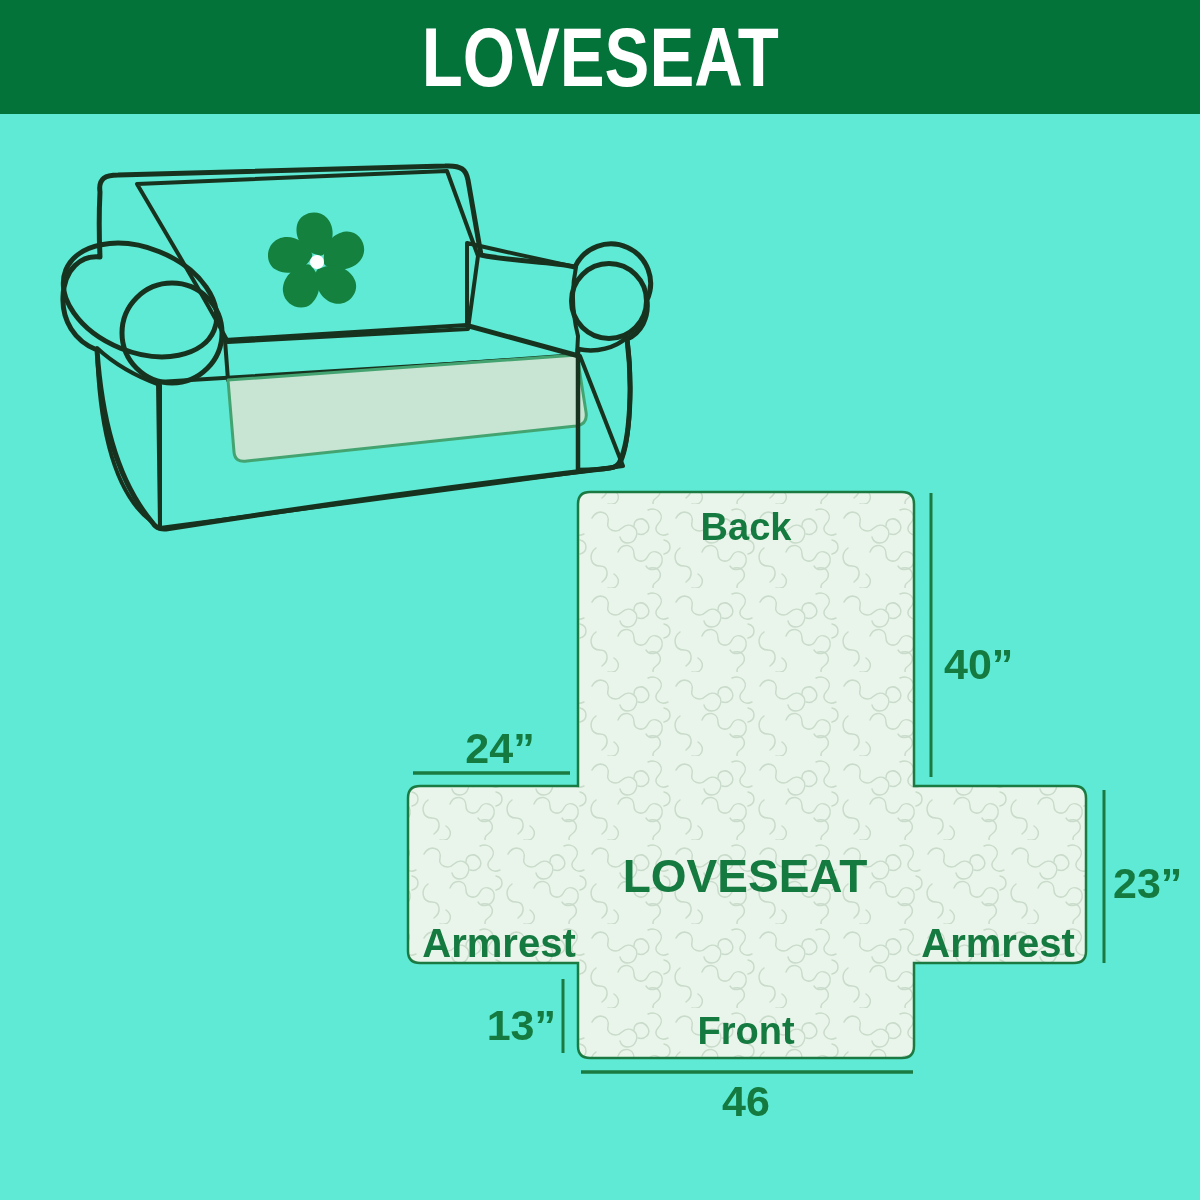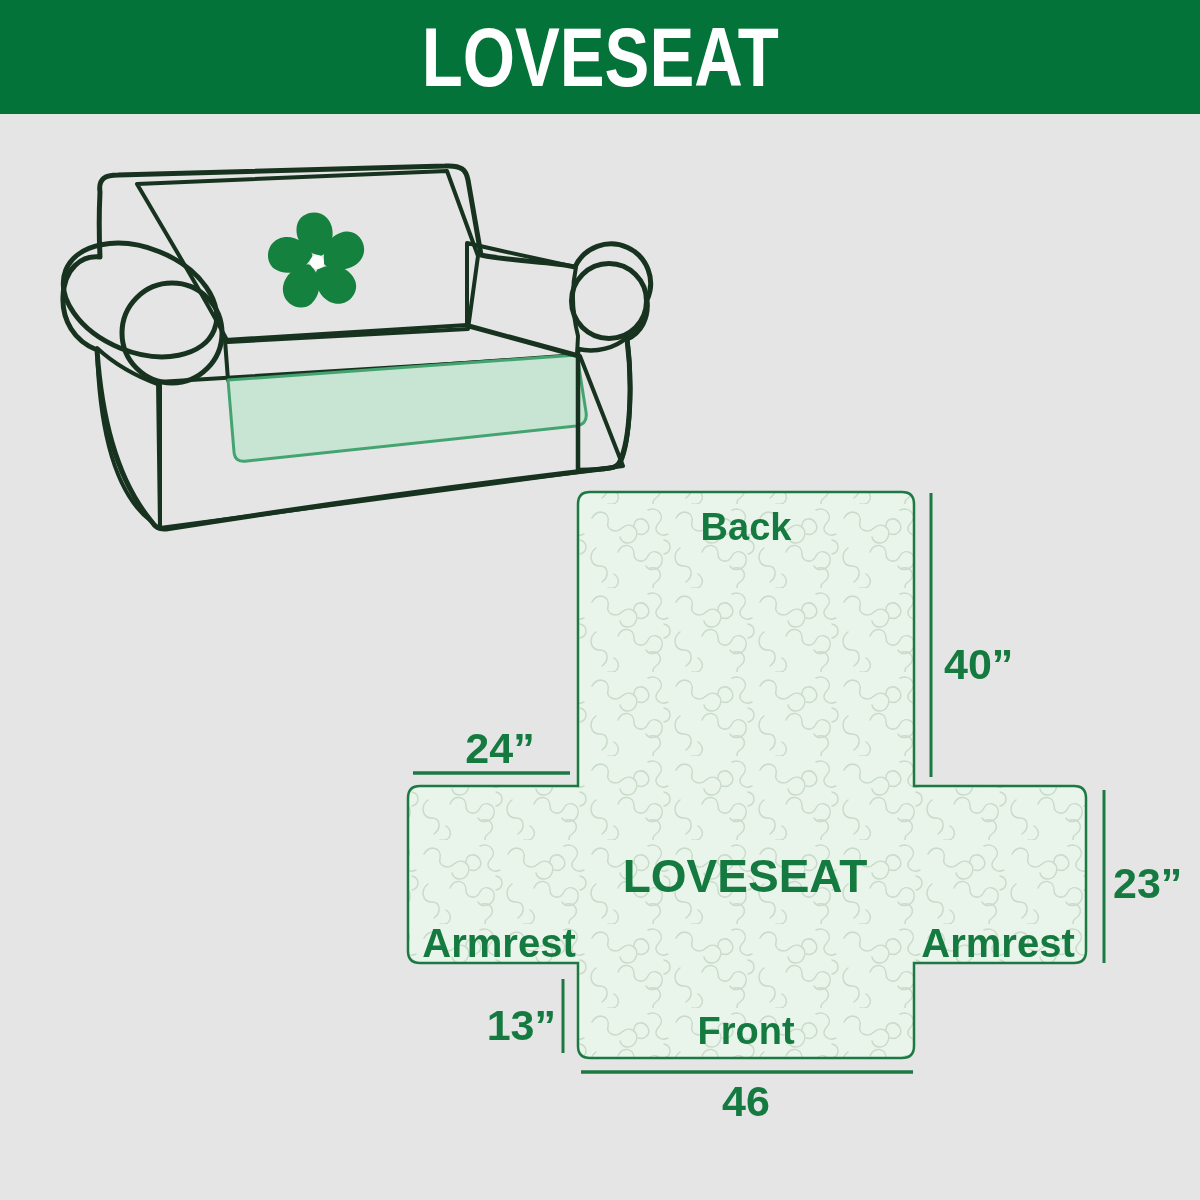--- a/index.html
+++ b/index.html
@@ -1,18 +1,18 @@
 <!DOCTYPE html>
 <html><head>
 <meta charset="utf-8">
 <style>
   html,body{margin:0;padding:0;background:#ffffff;}
   .page{
     position:relative;width:1200px;height:1200px;overflow:hidden;
-    background:#e5e5e5;font-family:"Liberation Sans",sans-serif;
+    background:#5eead4;font-family:"Liberation Sans",sans-serif;
   }
   .header{
     position:absolute;left:0;top:0;width:1200px;height:114px;
     background:#047339;display:flex;align-items:center;justify-content:center;
   }
   .header-title{
     color:#ffffff;font-weight:bold;font-size:84px;line-height:1;
     display:inline-block;transform:scaleX(0.80);transform-origin:center;
     letter-spacing:0px;white-space:nowrap;
   }

